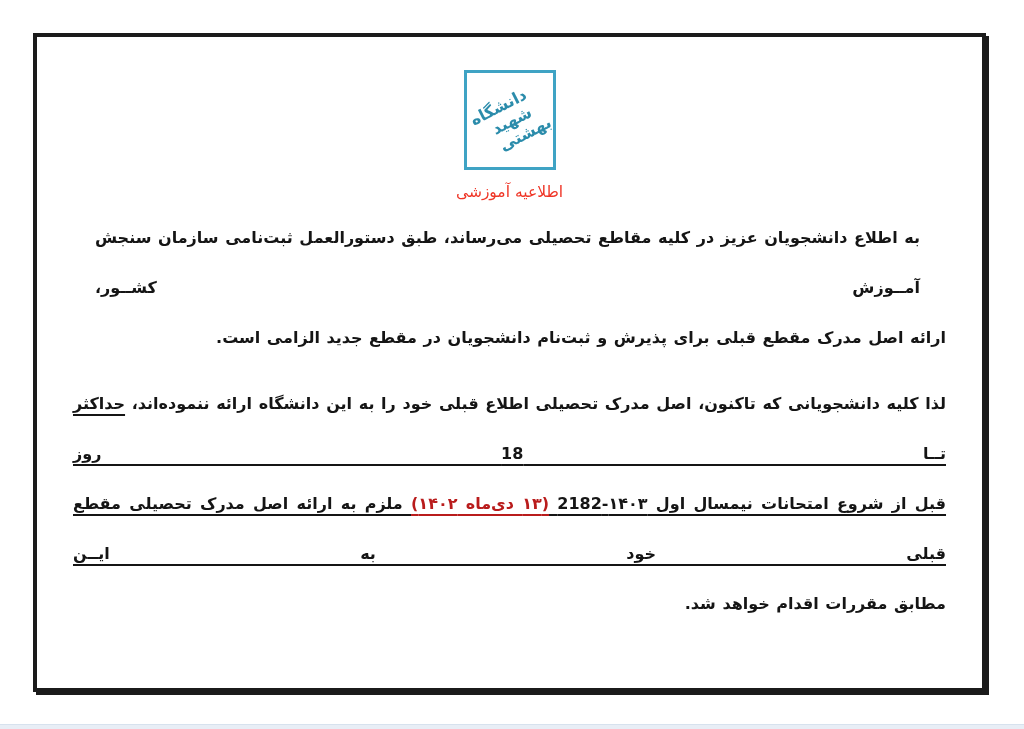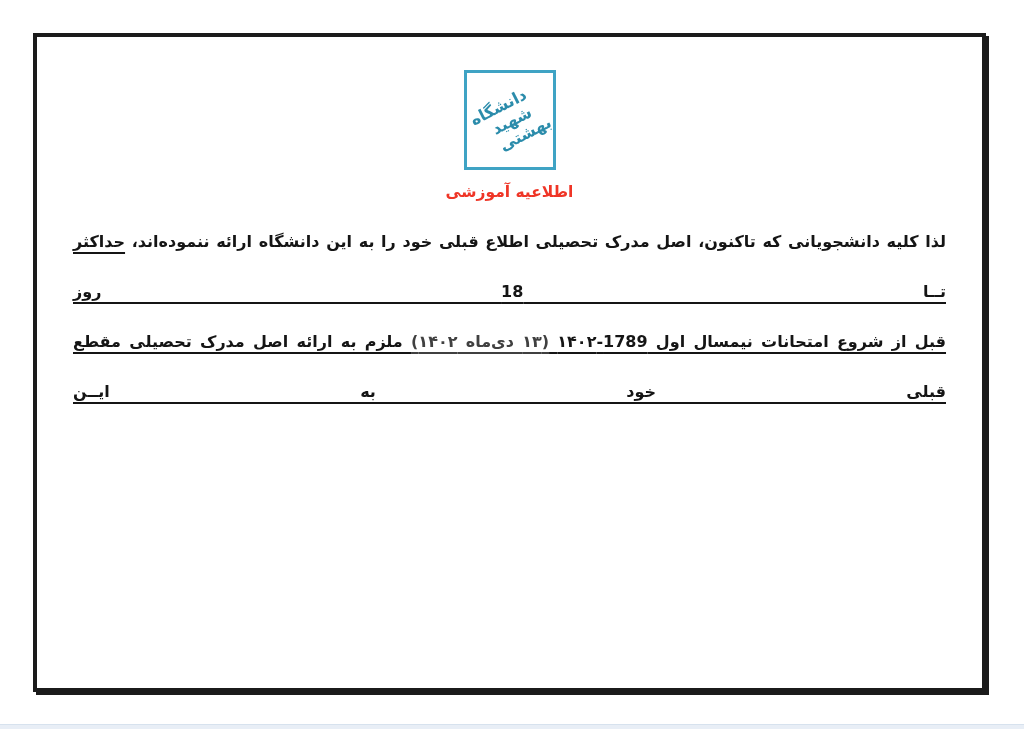--- a/index.html
+++ b/index.html
@@ -43,21 +43,21 @@
     text-align: center;
     white-space: nowrap;
   }
   .logo-cal .l1 { transform: translateX(-6px); }
   .logo-cal .l3 { transform: translateX(6px); }
 
   .heading {
     margin-top: 13px;
     text-align: center;
     color: #ef3526;
-    font-weight: bold;
+    font-weight: normal;
     font-size: 15.5px;
   }
 
   .body-text {
     margin-top: 12px;
     color: #151515;
     font-weight: bold;
     font-size: 16px;
   }
   .line {
@@ -68,21 +68,21 @@
   }
   .line.lastline { text-align-last: right; }
   .p1-first { padding-right: 26px; }
   .p1 .line { padding-left: 22px; }
   .p2 { margin-top: 16px; }
   .u {
     text-decoration: underline;
     text-underline-offset: 5px;
     text-decoration-thickness: 1.5px;
   }
-  .red { color: #404040; }
+  .red { color: #b91c1c; }
 
   .bottom-strip {
     position: absolute; left: 0; bottom: 0;
     width: 100%; height: 5px;
     background: #e8eef6;
     border-top: 1px solid #d7e2ee;
   }
 </style>
 </head>
 <body>
@@ -98,24 +98,29 @@
             <div class="l2">شهید</div>
             <div class="l3">بهشتی</div>
           </div>
         </div>
       </div>
 
       <div class="heading">اطلاعیه آموزشی</div>
 
       <div class="body-text">
 
+        <div class="p1">
+          <div class="line p1-first">به اطلاع دانشجویان عزیز در کلیه مقاطع تحصیلی می‌رساند، طبق دستورالعمل ثبت‌نامی سازمان سنجش آمــوزش کشــور،</div>
+          <div class="line lastline">ارائه اصل مدرک مقطع قبلی برای پذیرش و ثبت‌نام دانشجویان در مقطع جدید الزامی است.</div>
+        </div>
 
         <div class="p2">
           <div class="line"><span>لذا کلیه دانشجویانی که تاکنون، اصل مدرک تحصیلی اطلاع قبلی خود را به این دانشگاه ارائه ننموده‌اند، </span><span class="u">حداکثر تــا 18 روز</span></div>
-          <div class="line"><span class="u">قبل از شروع امتحانات نیمسال اول 1789-۱۴۰۲ </span><span class="u red">(۱۳ دی‌ماه ۱۴۰۲)</span><span class="u"> ملزم به ارائه اصل مدرک تحصیلی مقطع قبلی خود به ایــن</span></div>
+          <div class="line"><span class="u">قبل از شروع امتحانات نیمسال اول ۱۴۰۳-2182 </span><span class="u red">(۱۳ دی‌ماه ۱۴۰۲)</span><span class="u"> ملزم به ارائه اصل مدرک تحصیلی مقطع قبلی خود به ایــن</span></div>
+          <div class="line lastline">مطابق مقررات اقدام خواهد شد.</div>
         </div>
 
       </div>
 
     </div>
   </div>
 
   <div class="bottom-strip"></div>
 </div>
 

